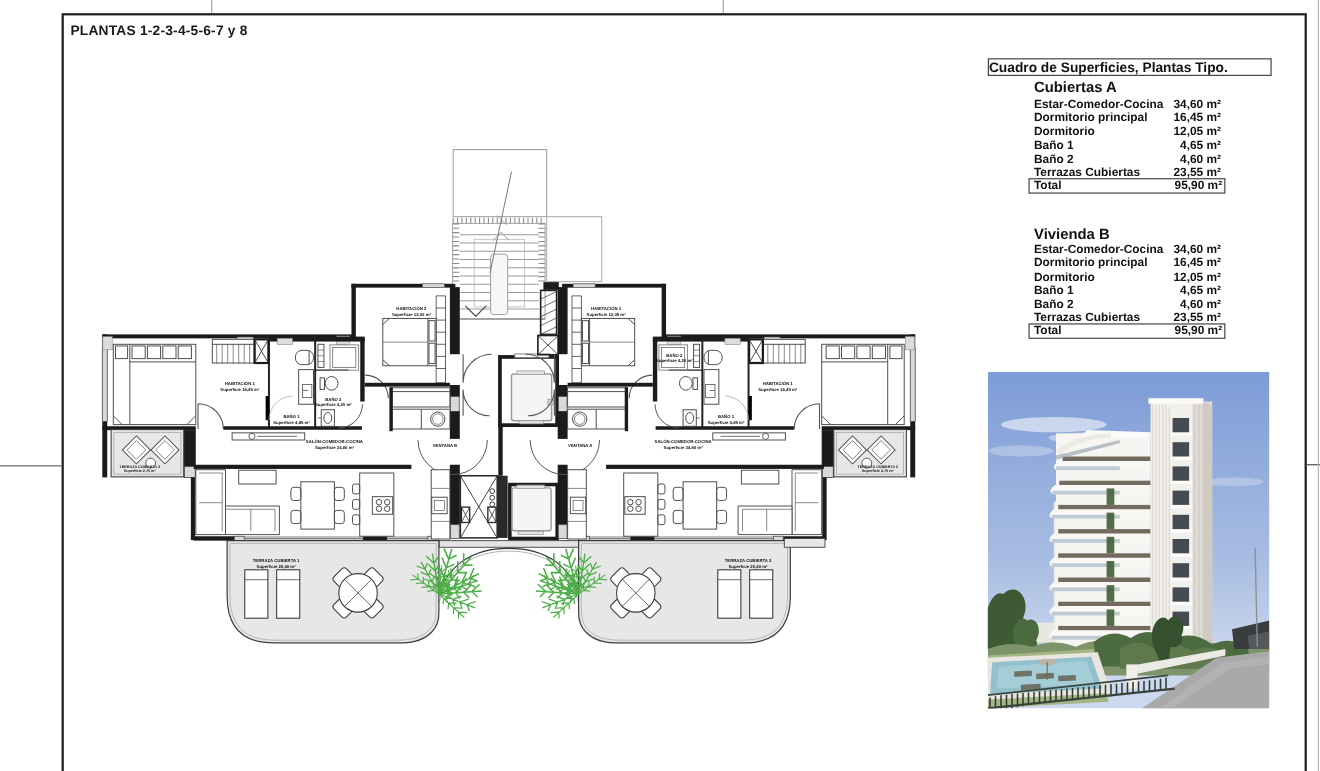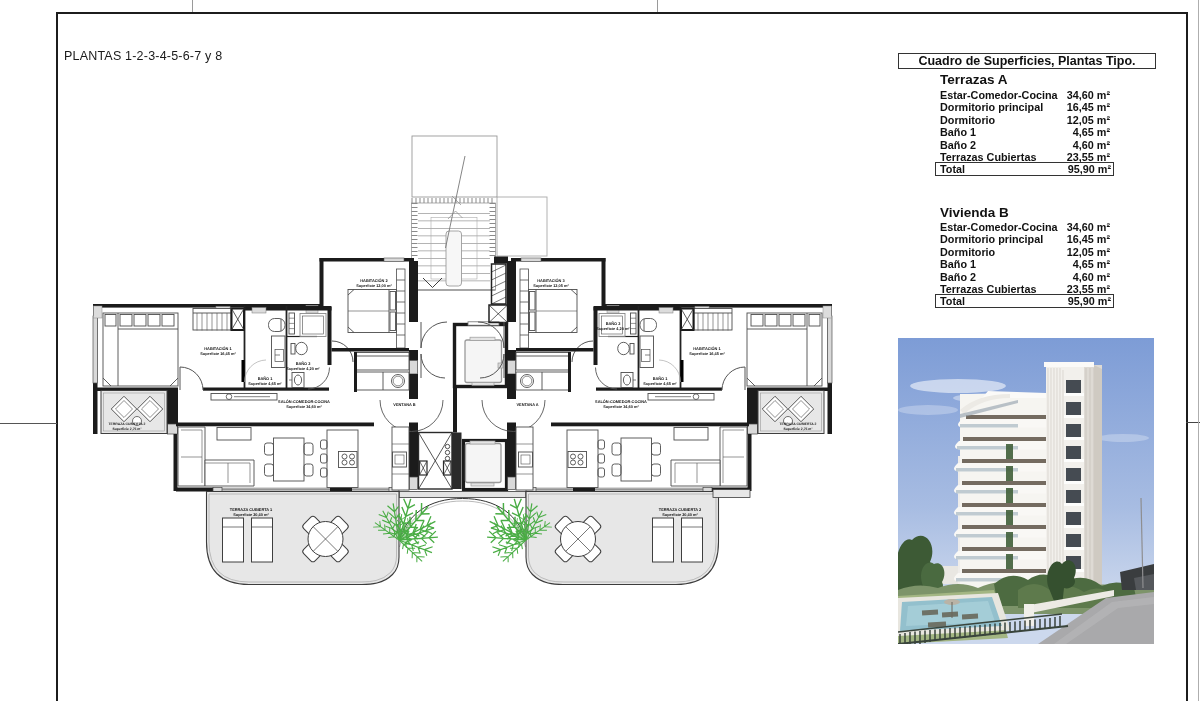--- a/index.html
+++ b/index.html
@@ -15,25 +15,25 @@
 <div class="abs" style="left:192px;top:0;width:1px;height:12px;background:#9a9a9a;"></div>
 
 <div class="abs" style="left:657px;top:0;width:1px;height:12px;background:#9a9a9a;"></div>
 
 <div class="abs" style="left:1186px;top:422px;width:14px;height:1px;background:#444;"></div>
 
 <div class="abs" style="left:0;top:423px;width:57px;height:1px;background:#555;"></div>
 
 <div class="abs" style="left:1198px;top:0;width:1px;height:701px;background:#aeaeae;"></div>
 
-<div class="abs" style="left:64px;top:21px;font-size:12.5px;font-weight:normal;color:#1a1a1a;letter-spacing:0.2px;margin-top:28px;">PLANTAS 1-2-3-4-5-6-7 y 8</div>
-
-<div class="abs" style="left:898px;top:53px;width:256px;height:14px;border:1px solid #333;text-align:center;font-size:12.5px;font-weight:bold;color:#111;line-height:15px;">Cuadro de Superficies, Plantas Tipo.</div>
-
-<div class="abs" style="left:940px;top:72px;font-size:13.5px;font-weight:bold;color:#111;">Terrazas A</div>
+<div class="abs" style="left:64px;top:21px;font-size:12.5px;font-weight:bold;color:#1a1a1a;letter-spacing:0.2px;">PLANTAS 1-2-3-4-5-6-7 y 8</div>
+
+<div class="abs" style="left:898px;top:53px;width:256px;height:14px;border:1px solid #333;text-align:left;font-size:12.5px;font-weight:bold;color:#111;line-height:15px;">Cuadro de Superficies, Plantas Tipo.</div>
+
+<div class="abs" style="left:940px;top:72px;font-size:13.5px;font-weight:bold;color:#111;">Cubiertas A</div>
 
 <div class="abs" style="left:940px;top:89px;width:170px;font-size:10.8px;font-weight:bold;color:#111;line-height:12.4px;">
   <div style="display:flex;justify-content:space-between;">
       <span>Estar-Comedor-Cocina</span>
       <span>34,60 m²</span>
     </div>
   <div style="display:flex;justify-content:space-between;">
       <span>Dormitorio principal</span>
       <span>16,45 m²</span>
     </div>

